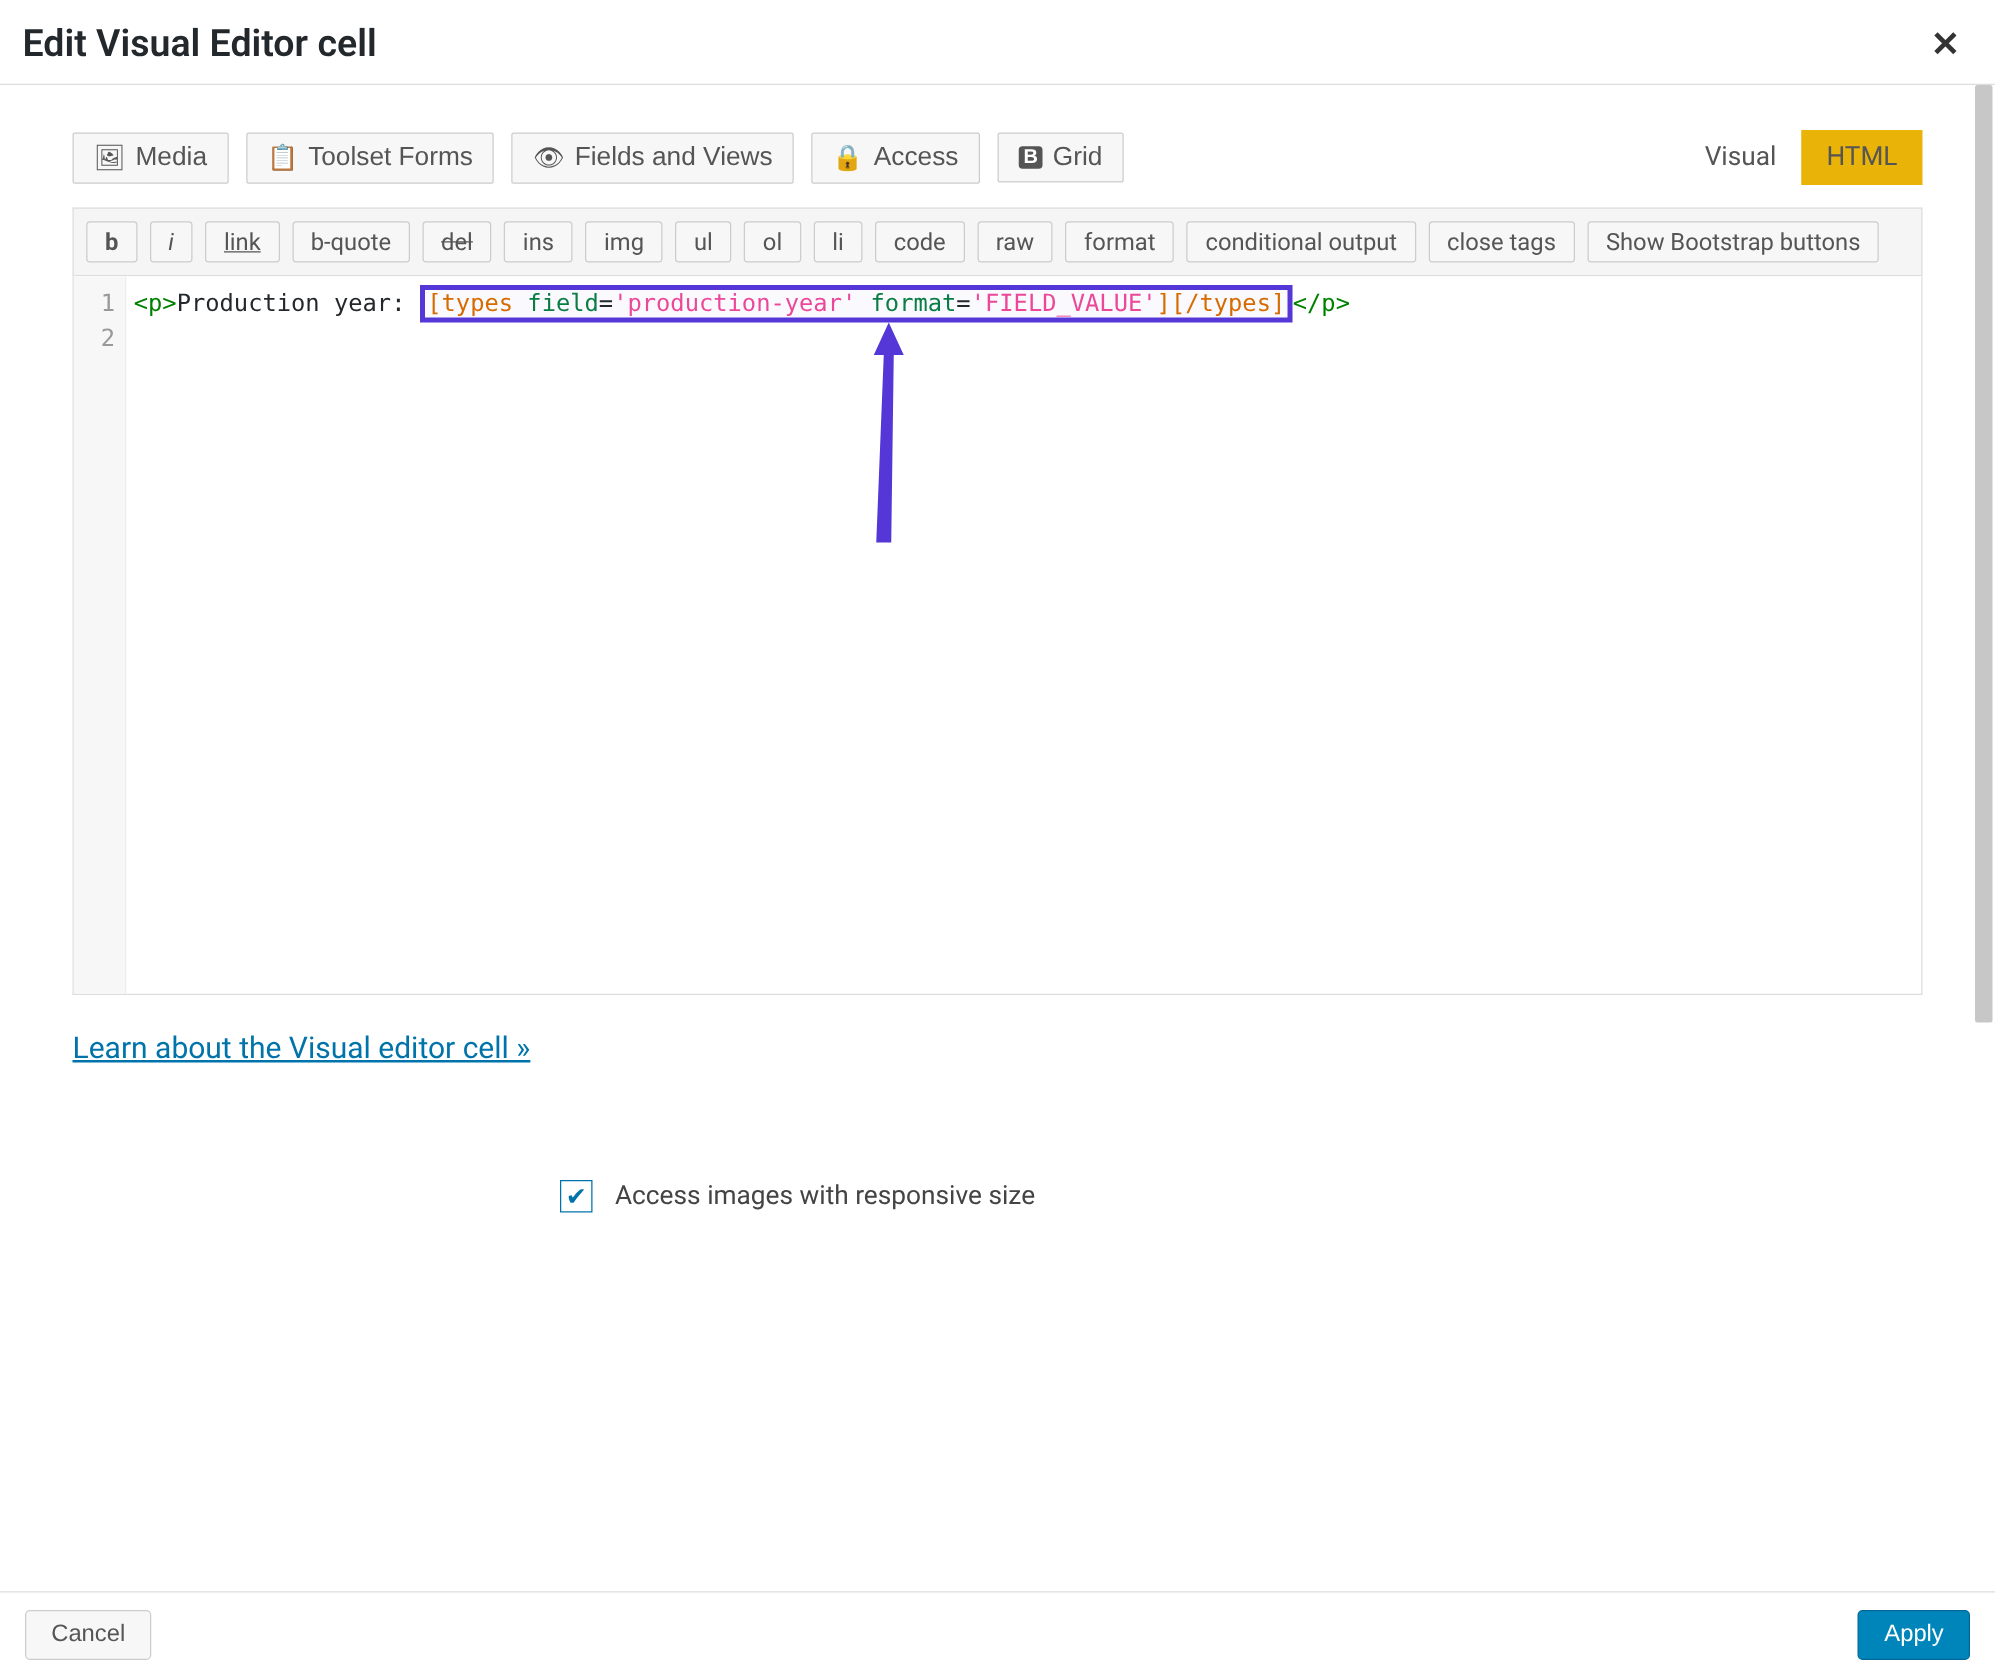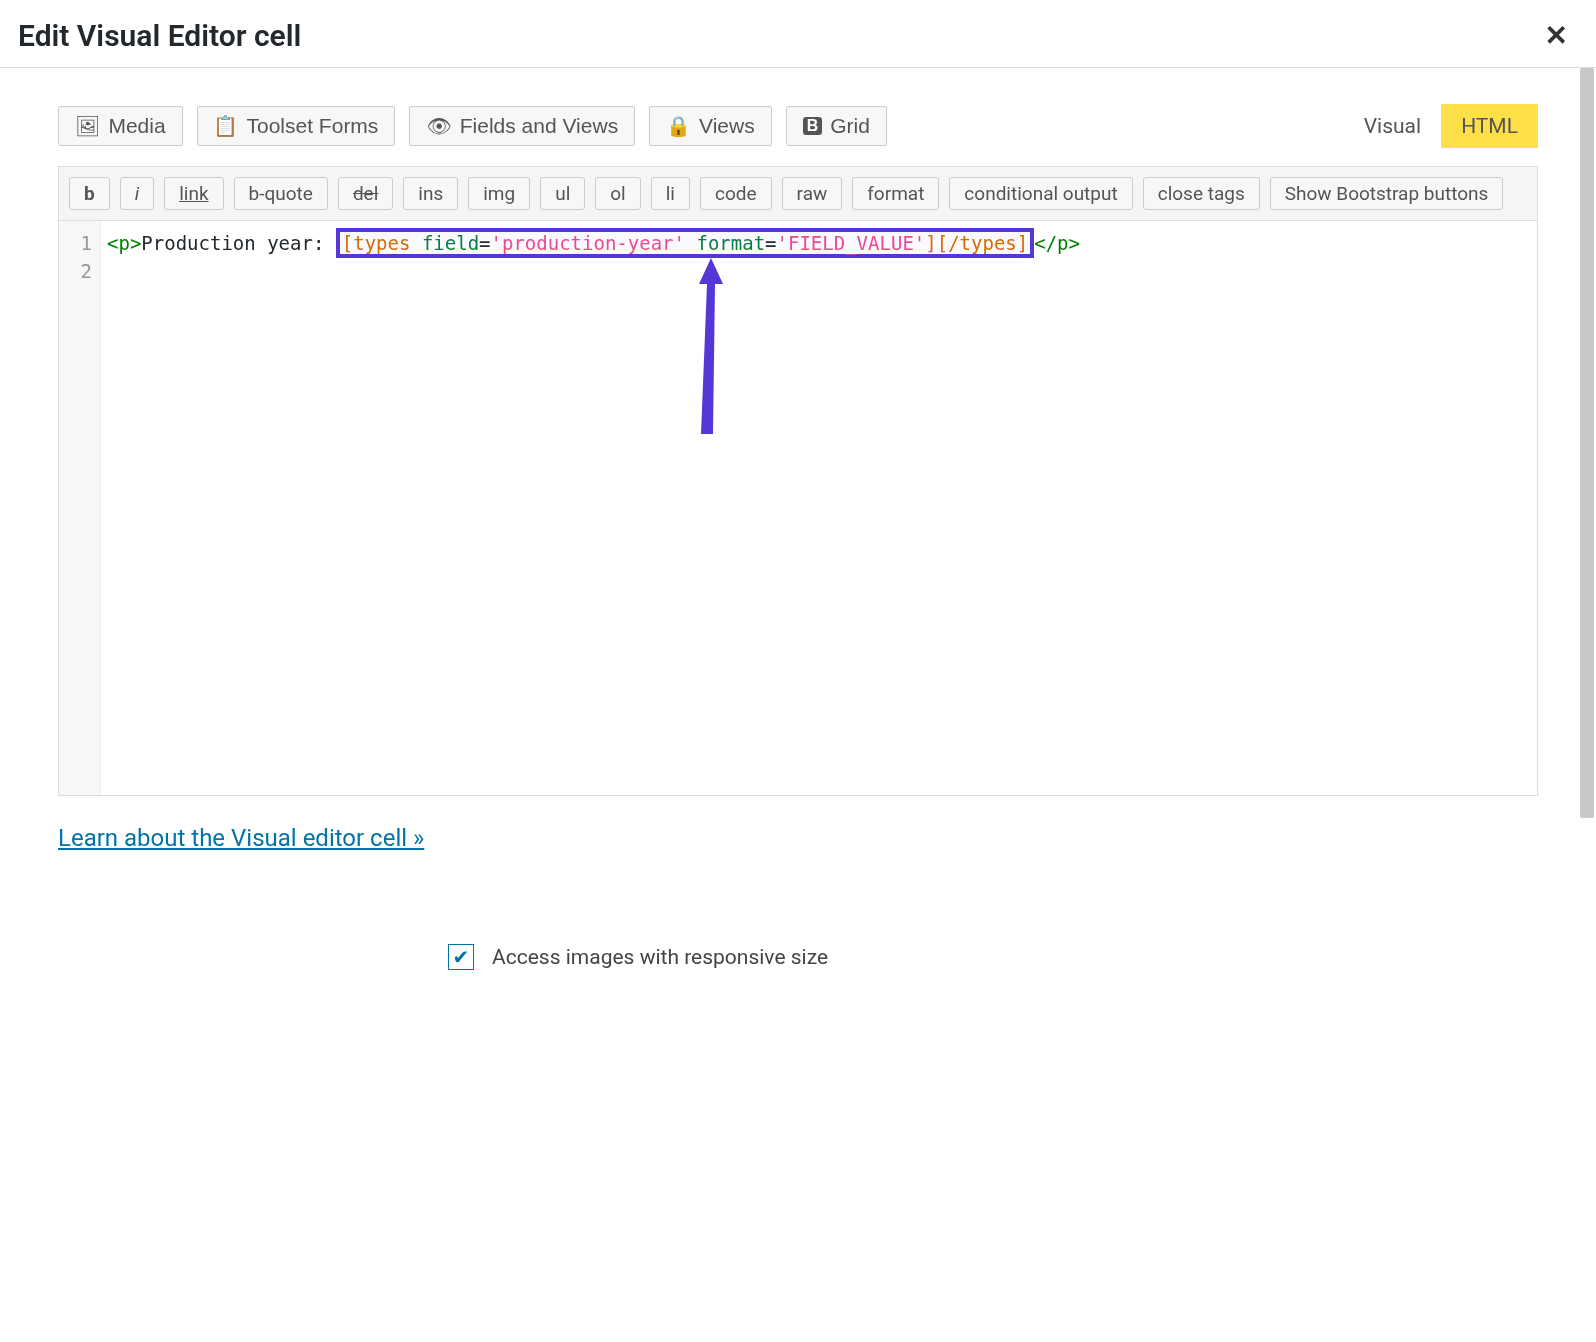--- a/index.html
+++ b/index.html
@@ -7,21 +7,21 @@
 .modal{position:absolute;inset:0;display:flex;flex-direction:column}
 .header{display:flex;justify-content:space-between;align-items:center;padding:18px 28px 14px 18px;border-bottom:1px solid #ddd}
 .title{font-size:30px;font-weight:600;color:#23282d}
 .close-x{font-size:28px;font-weight:700;cursor:pointer;color:#333;line-height:1}
 .body{flex:1;overflow:auto;padding:36px 58px 10px}
 .toolbar-top{display:flex;gap:14px;align-items:center;margin-bottom:18px}
 .tb-btn{display:inline-flex;align-items:center;gap:8px;border:1px solid #ccc;background:#f7f7f7;padding:7px 16px;font-size:21px;color:#555;border-radius:2px;cursor:pointer}
 .tb-btn .ic{font-size:20px;color:#555}
 .tabs{margin-left:auto;display:flex}
 .tab{padding:10px 20px;font-size:21px;color:#555;cursor:pointer}
-.tab.active{background:#fde047}
+.tab.active{background:#eab308}
 .ql-bar{background:#f5f5f5;border:1px solid #ddd;padding:10px 10px;display:flex;flex-wrap:wrap;gap:10px;align-items:center}
 .ql{border:1px solid #ccc;background:#f7f7f7;padding:4px 14px;font-size:19px;color:#555;border-radius:3px;cursor:pointer;font-family:inherit}
 .ql.u{text-decoration:underline}
 .ql.s{text-decoration:line-through}
 .ql.i{font-style:italic}
 .ql.b{font-weight:700}
 .code-area{border:1px solid #ddd;border-top:none;height:575px;background:#fff;display:flex;font-family:Consolas,Monaco,monospace;font-size:19px}
 .gutter{width:42px;background:#f7f7f7;border-right:1px solid #eee;text-align:right;padding:8px 8px 0 0;color:#999;line-height:28px}
 .src{flex:1;padding:8px 6px 0;position:relative;white-space:pre;line-height:28px}
 .tag{color:#008000}
@@ -59,21 +59,21 @@
       <button class="tb-btn">
         <span class="ic">📋</span>
         <span>Toolset Forms</span>
       </button>
       <button class="tb-btn">
         <span class="ic">👁</span>
         <span>Fields and Views</span>
       </button>
       <button class="tb-btn">
         <span class="ic">🔒</span>
-        <span>Views</span>
+        <span>Access</span>
       </button>
       <button class="tb-btn">
         <span class="ic" style="background:#555;color:#fff;padding:0 4px;border-radius:3px;font-weight:700;font-size:16px">B</span>
         <span>Grid</span>
       </button>
       <div class="tabs">
         <div class="tab">Visual</div>
         <div class="tab active">HTML</div>
       </div>
     </div>
@@ -112,17 +112,21 @@
     <a class="link">Learn about the Visual editor cell »</a>
 
     <div class="opts">
       <label class="opt">
         <span class="chk">✔</span>
         <span>Access images with responsive size</span>
       </label>
     </div>
   </div>
 
+  <div class="footer">
+    <button class="btn">Cancel</button>
+    <button class="btn prim">Apply</button>
+  </div>
 
   <div class="scrollbar">
     <div class="thumb"></div>
   </div>
 </div>
 
 </body></html>

